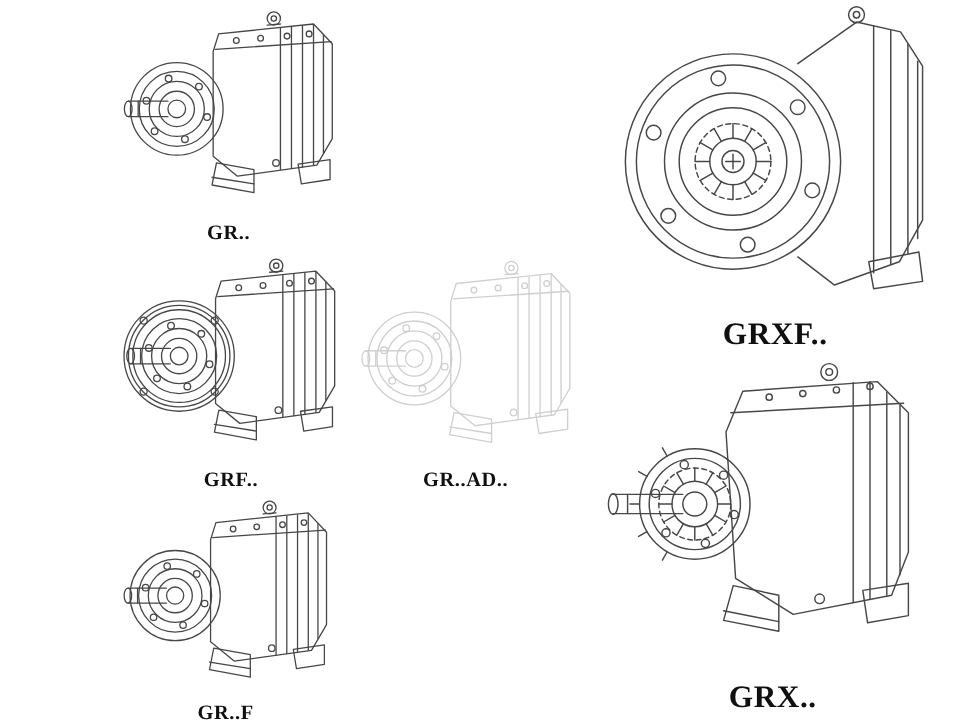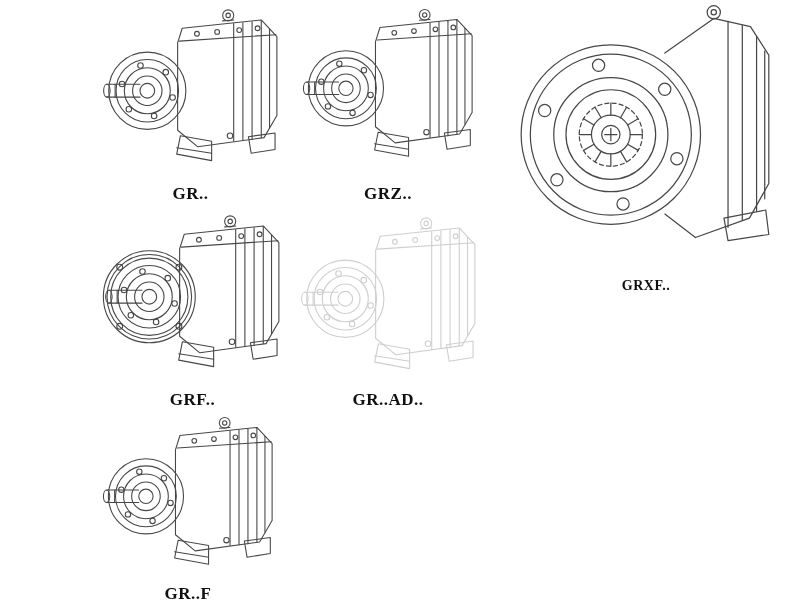--- a/index.html
+++ b/index.html
@@ -23,21 +23,21 @@
   .tone-dark  { color: var(--line-dark, #474747); }
   .tone-light { color: var(--line-light, #cfcfcf); }
   .label {
     font-weight: bold;
     font-size: 17px;
     letter-spacing: 0.5px;
     color: var(--label-text, #101010);
     font-family: "Liberation Serif", serif;
     text-align: center;
   }
-  .label-lg { font-size: 14px; }
+  .label-lg { font-size: 26px; }
 
   
   .cell-gr    { left: 88px;  top: 6px;   width: 205px; height: 198px; }
   .cell-grz   { left: 293px; top: 6px;   width: 190px; height: 198px; }
   .cell-grxf  { left: 497px; top: 2px;   width: 298px; height: 292px; }
   .cell-grf   { left: 90px;  top: 212px; width: 205px; height: 198px; justify-content: space-between; }
   .cell-grad  { left: 288px; top: 214px; width: 200px; height: 196px; }
   .cell-grdf  { left: 88px;  top: 414px; width: 200px; height: 184px; }
   .cell-gram  { left: 288px; top: 416px; width: 196px; height: 182px; }
   .cell-grx   { left: 494px; top: 298px; width: 300px; height: 298px; }
@@ -185,26 +185,20 @@
 
 <div class="page">
 
   <figure class="cell cell-gr tone-dark">
     <svg viewBox="0 0 210 190" width="193" height="175">
         <use href="#g-side-core"></use>
       </svg>
     <figcaption class="label">GR..</figcaption>
   </figure>
 
-  <figure class="cell cell-grz tone-dark">
-    <svg viewBox="0 0 210 190" width="188" height="170">
-        <use href="#g-side-core"></use>
-      </svg>
-    <figcaption class="label">GRZ..</figcaption>
-  </figure>
 
   <figure class="cell cell-grxf tone-dark">
     <svg viewBox="0 0 260 250" width="265" height="255">
         <use href="#g-front-core"></use>
       </svg>
     <figcaption class="label label-lg">GRXF..</figcaption>
   </figure>
 
   <figure class="cell cell-grf tone-dark">
     <svg viewBox="0 0 210 190" width="193" height="175">
@@ -222,14 +216,20 @@
   </figure>
 
   <figure class="cell cell-grdf tone-dark">
     <svg viewBox="0 0 210 190" width="188" height="170">
         <use href="#g-side-core"></use>
       </svg>
     <figcaption class="label">GR..F</figcaption>
   </figure>
 
 
+  <figure class="cell cell-grx tone-dark">
+    <svg viewBox="0 0 290 265" width="290" height="265">
+        <use href="#g-large-core"></use>
+      </svg>
+    <figcaption class="label label-lg">GRX..</figcaption>
+  </figure>
 
 </div>
 
 </body></html>

